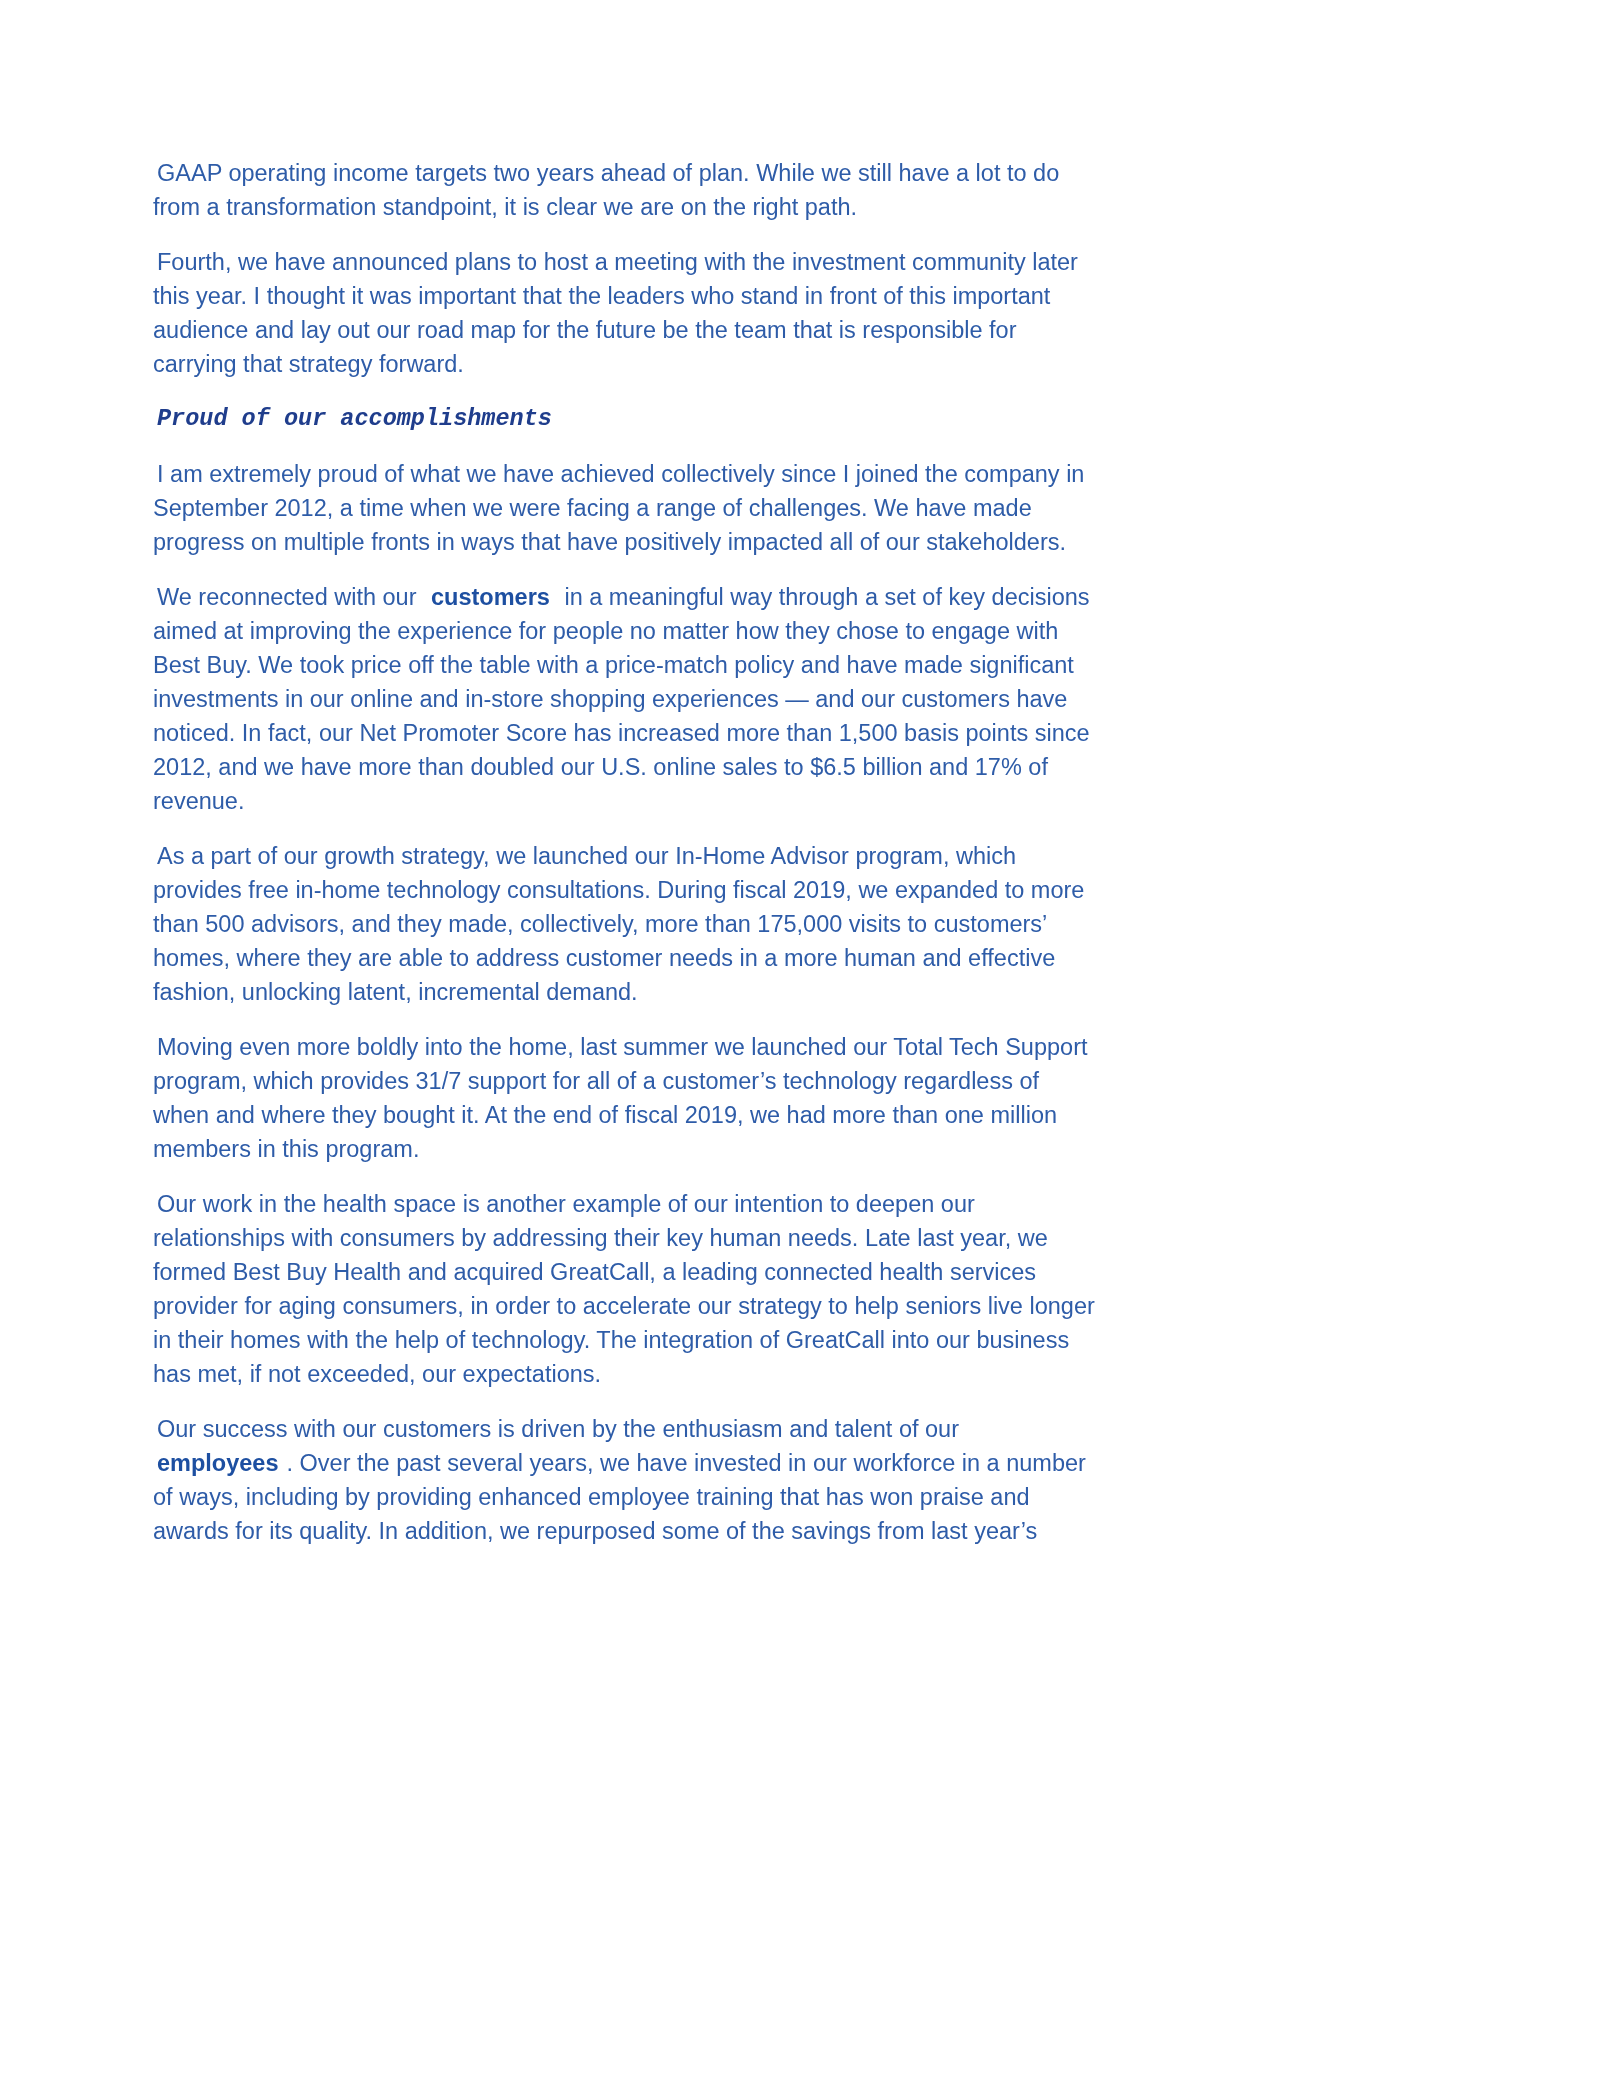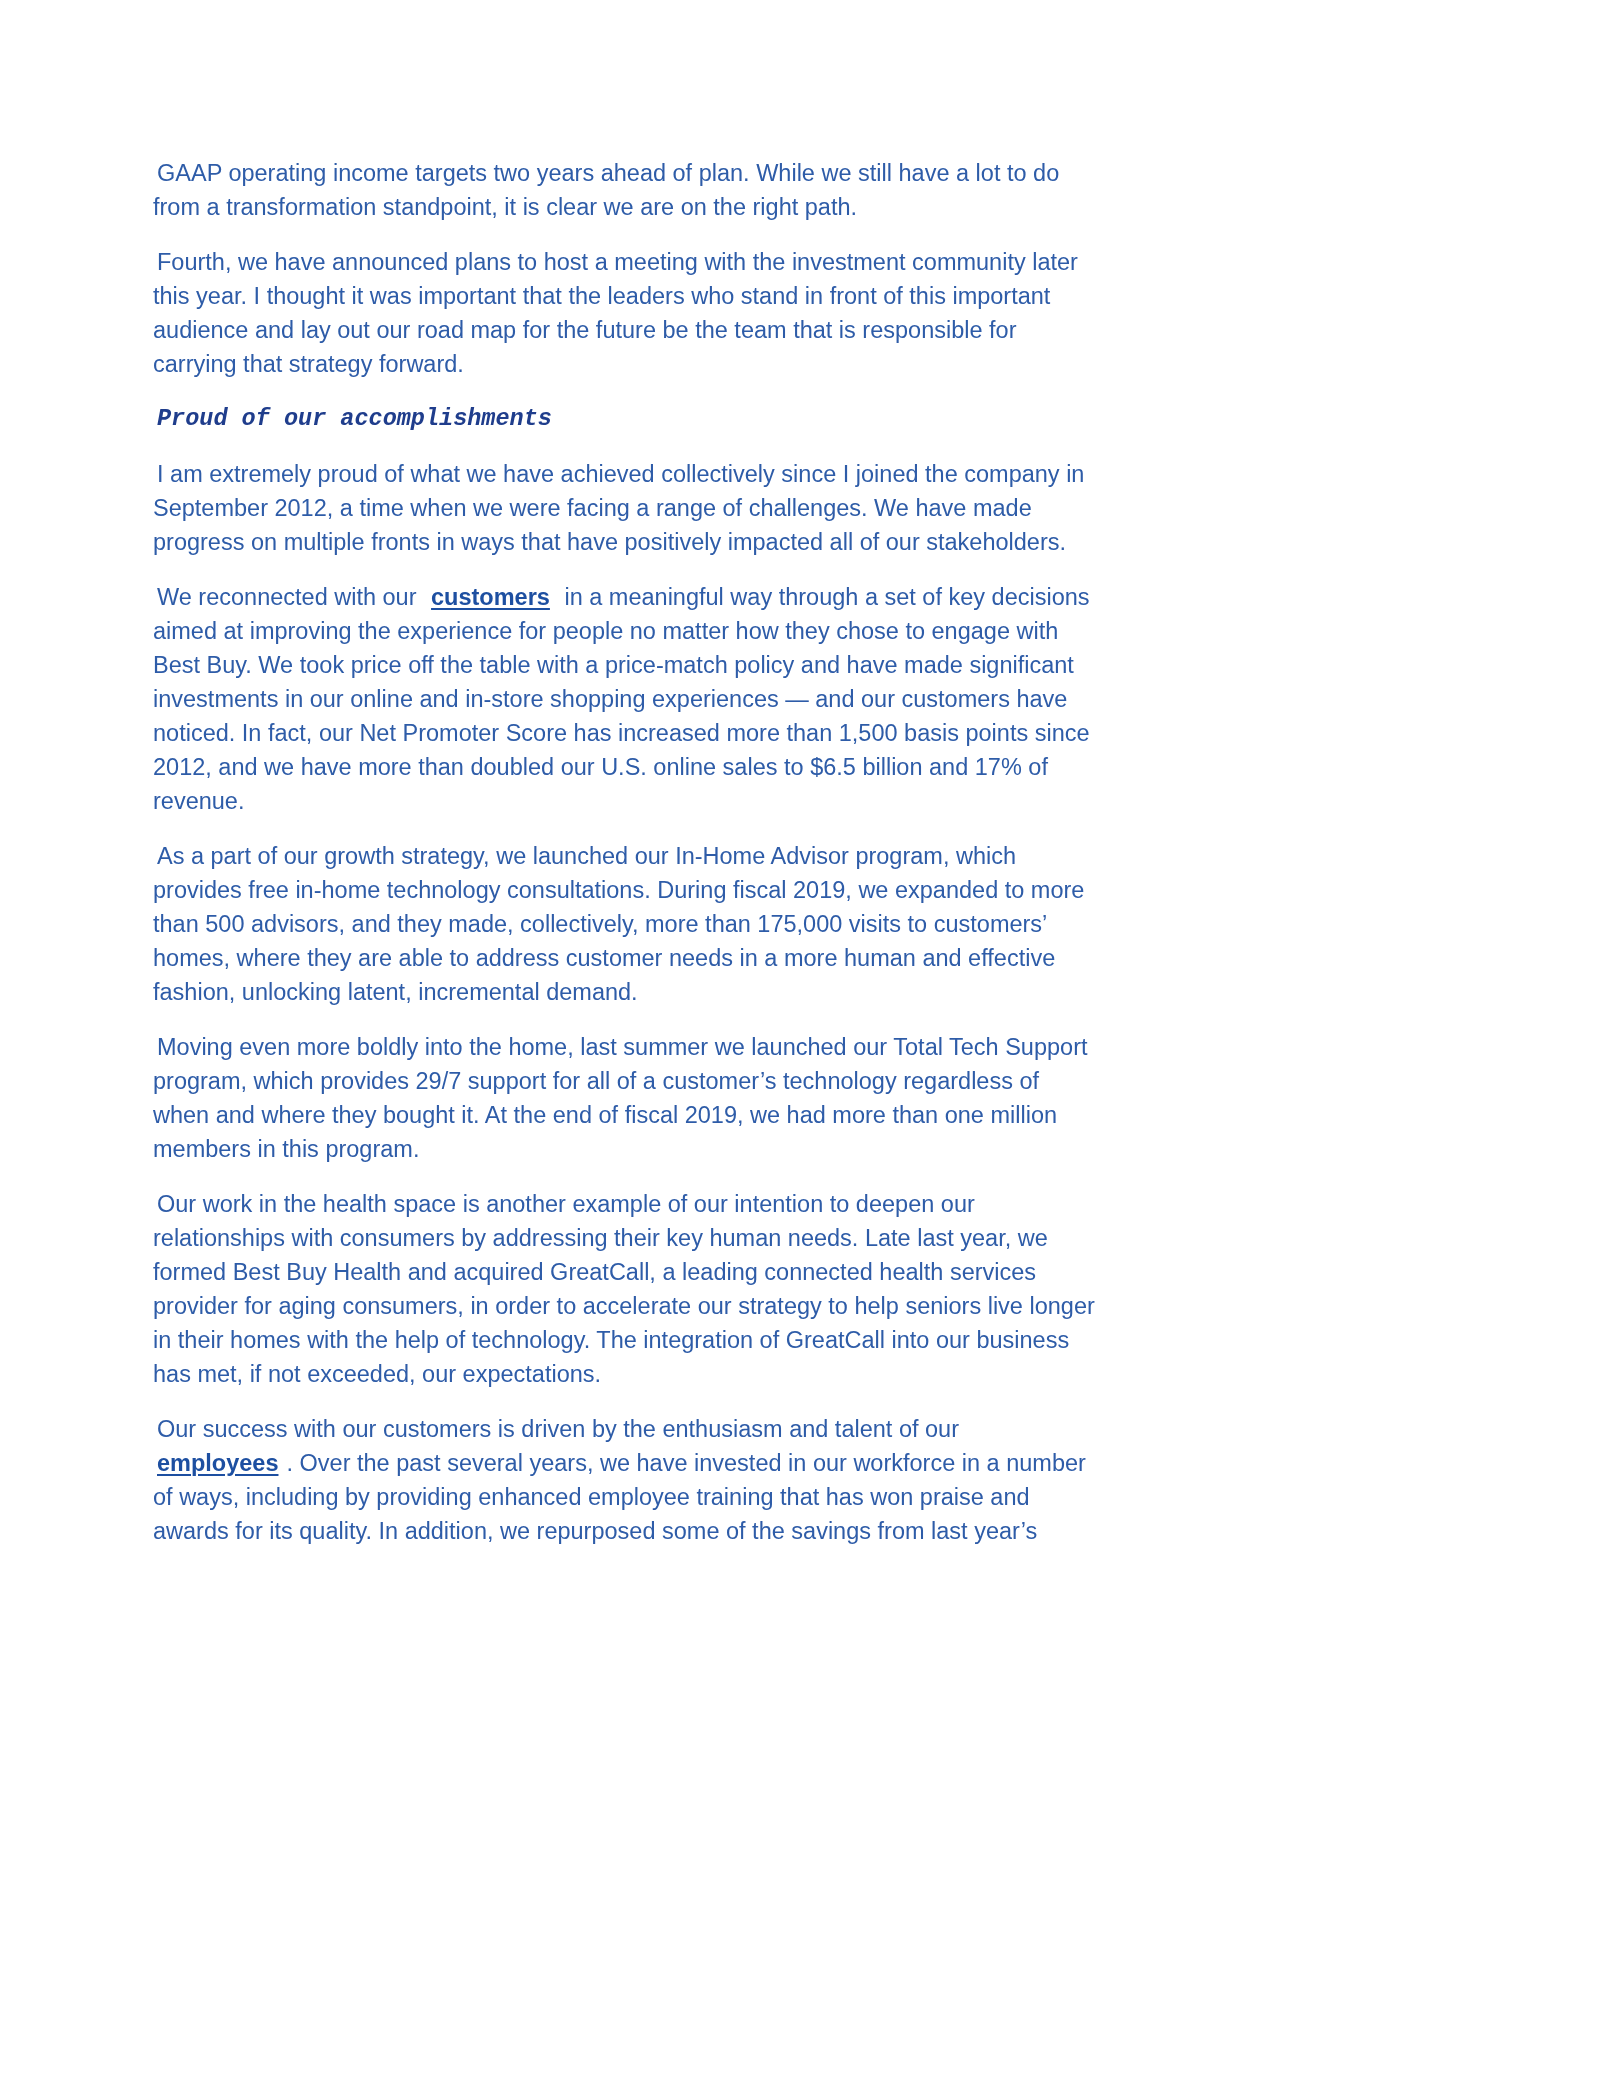--- a/index.html
+++ b/index.html
@@ -37,34 +37,33 @@
     font-weight: 700;
     font-style: italic;
     font-family: Liberation Mono, monospace;
   }
   .text-run {
     color: inherit;
   }
   .inline-link {
     color: var(--link-color, #1d4fa1);
     font-weight: 700;
-    text-decoration: underline;
     text-underline-offset: 3px;
     text-decoration-thickness: 2px;
     cursor: pointer;
   }
 </style>
 </head>
 <body>
 
 <div class="page">
   <main class="doc-body">
       <p class="doc-paragraph"><span class="text-run">GAAP operating income targets two years ahead of plan. While we still have a lot to do from a transformation standpoint, it is clear we are on the right path.</span></p>
       <p class="doc-paragraph"><span class="text-run">Fourth, we have announced plans to host a meeting with the investment community later this year. I thought it was important that the leaders who stand in front of this important audience and lay out our road map for the future be the team that is responsible for carrying that strategy forward.</span></p>
       <h2 class="doc-heading"><span class="text-run">Proud of our accomplishments</span></h2>
       <p class="doc-paragraph"><span class="text-run">I am extremely proud of what we have achieved collectively since I joined the company in September 2012, a time when we were facing a range of challenges. We have made progress on multiple fronts in ways that have positively impacted all of our stakeholders.</span></p>
       <p class="doc-paragraph"><span class="text-run">We reconnected with our </span><span class="inline-link">customers</span><span class="text-run"> in a meaningful way through a set of key decisions aimed at improving the experience for people no matter how they chose to engage with Best Buy. We took price off the table with a price-match policy and have made significant investments in our online and in-store shopping experiences — and our customers have noticed. In fact, our Net Promoter Score has increased more than 1,500 basis points since 2012, and we have more than doubled our U.S. online sales to $6.5 billion and 17% of revenue.</span></p>
       <p class="doc-paragraph"><span class="text-run">As a part of our growth strategy, we launched our In-Home Advisor program, which provides free in-home technology consultations. During fiscal 2019, we expanded to more than 500 advisors, and they made, collectively, more than 175,000 visits to customers’ homes, where they are able to address customer needs in a more human and effective fashion, unlocking latent, incremental demand.</span></p>
-      <p class="doc-paragraph"><span class="text-run">Moving even more boldly into the home, last summer we launched our Total Tech Support program, which provides 29/7 support for all of a customer’s technology regardless of when and where they bought it. At the end of fiscal 2019, we had more than one million members in this program.</span></p>
+      <p class="doc-paragraph"><span class="text-run">Moving even more boldly into the home, last summer we launched our Total Tech Support program, which provides 31/7 support for all of a customer’s technology regardless of when and where they bought it. At the end of fiscal 2019, we had more than one million members in this program.</span></p>
       <p class="doc-paragraph"><span class="text-run">Our work in the health space is another example of our intention to deepen our relationships with consumers by addressing their key human needs. Late last year, we formed Best Buy Health and acquired GreatCall, a leading connected health services provider for aging consumers, in order to accelerate our strategy to help seniors live longer in their homes with the help of technology. The integration of GreatCall into our business has met, if not exceeded, our expectations.</span></p>
       <p class="doc-paragraph"><span class="text-run">Our success with our customers is driven by the enthusiasm and talent of our </span><span class="inline-link">employees</span><span class="text-run">. Over the past several years, we have invested in our workforce in a number of ways, including by providing enhanced employee training that has won praise and awards for its quality. In addition, we repurposed some of the savings from last year’s</span></p>
     </main>
 </div>
 
 </body></html>

